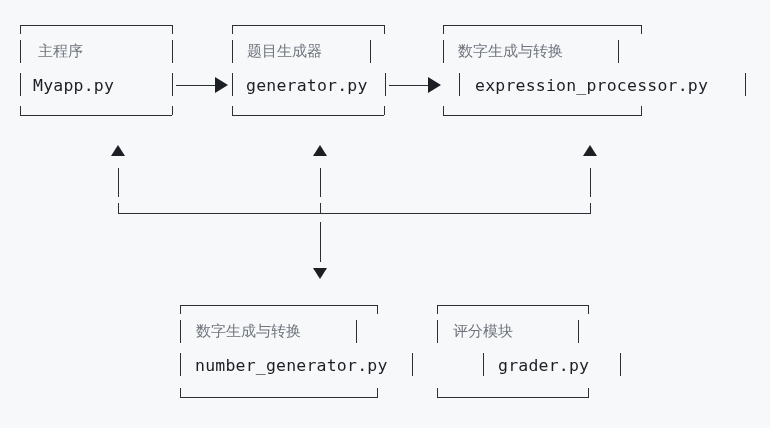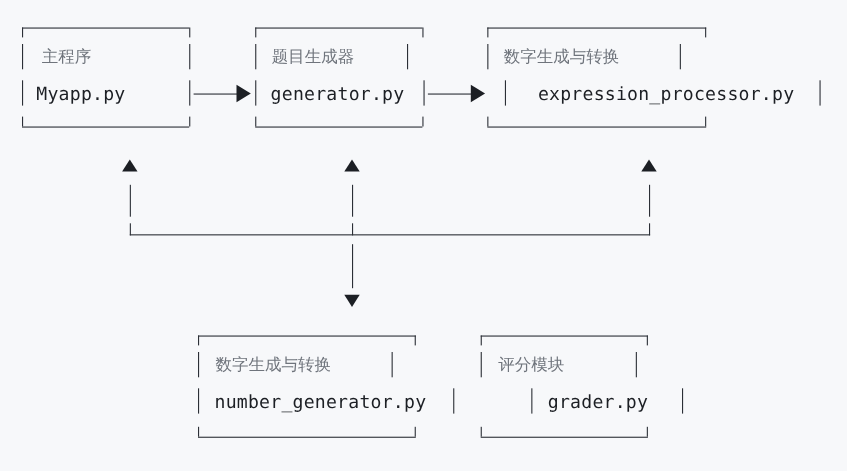--- a/index.html
+++ b/index.html
@@ -152,21 +152,21 @@
     <div class="vstub" style="left:443px; top:25px; height:9px;"></div>
     <div class="vstub" style="left:641.4px; top:25px; height:9px;"></div>
     <div class="pipe" style="left:443px; top:40px;"></div>
     <div class="pipe" style="left:618px; top:40px;"></div>
     <div class="pipe" style="left:459px; top:73px;"></div>
     <div class="pipe" style="left:745px; top:73px;"></div>
     <div class="hline" style="left:443px; top:115px; width:199px;"></div>
     <div class="vstub" style="left:443px; top:106px; height:9px;"></div>
     <div class="vstub" style="left:641.4px; top:106px; height:9px;"></div>
     <div class="cjk" style="left:458px; top:44px;">数字生成与转换</div>
-    <div class="code" style="left:475px; top:78px;margin-left:14px;">expression_processor.py</div>
+    <div class="code" style="left:475px; top:78px;">expression_processor.py</div>
   </div>
 
   <div>
 
     <div class="arrow-up" style="left:111px; top:145px;"></div>
     <div class="conn-v" style="left:117.5px; top:168px; height:29px;"></div>
     <div class="conn-v" style="left:117.5px; top:203px; height:11px;"></div>
 
     <div class="arrow-up" style="left:313px; top:145px;"></div>
     <div class="conn-v" style="left:319.5px; top:168px; height:29px;"></div>

